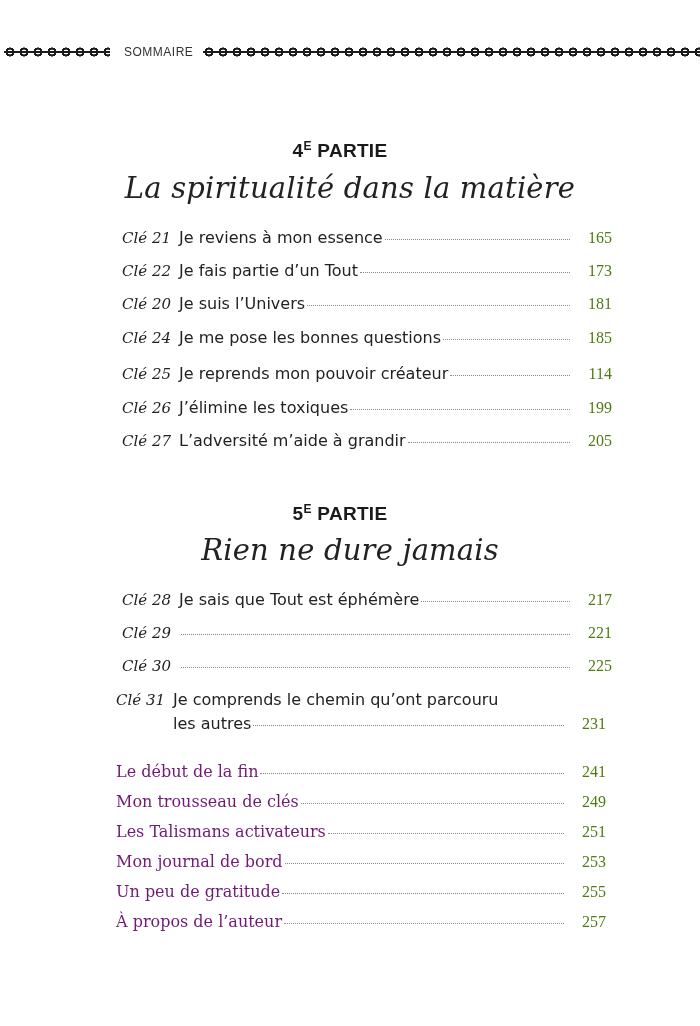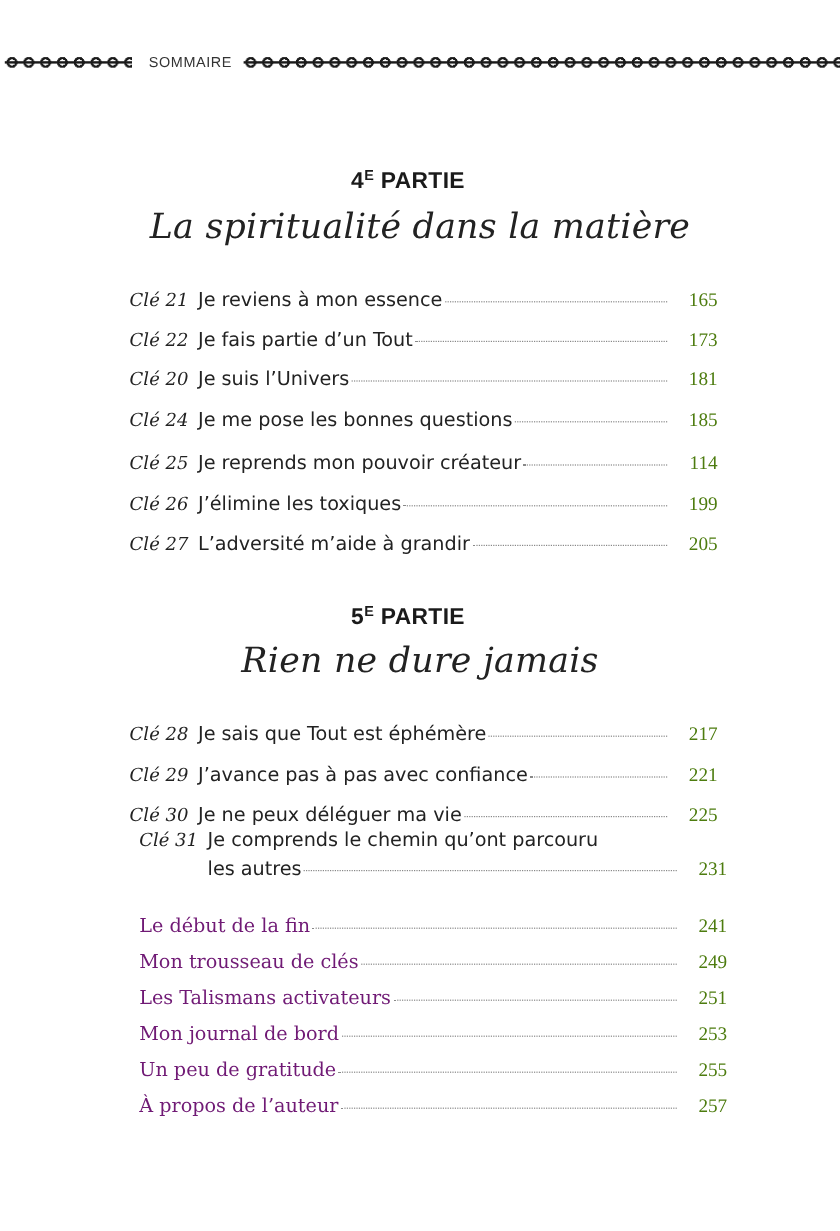--- a/index.html
+++ b/index.html
@@ -69,28 +69,27 @@
       text-align: center;
       font-family: "DejaVu Serif", serif;
       font-style: italic;
       font-size: 29px;
       color: #222;
       letter-spacing: 0.2px;
     }
     
     .toc-row {
       position: absolute;
-      left: 108px;
+      left: 122px;
       width: 490px;
       height: 24px;
       display: flex;
       align-items: baseline;
       font-size: 16.5px;
       color: #222;
-      margin-top: 12px;
     }
     .toc-key {
       width: 57px;
       flex: none;
       font-family: "DejaVu Serif", serif;
       font-style: italic;
       font-size: 15px;
       color: #222;
       white-space: nowrap;
     }
@@ -212,27 +211,25 @@
 <div class="section-subtitle" style="top:533px;">Rien ne dure jamais</div>
 
 <div class="toc-row" style="top:590px;">
   <span class="toc-key">Clé 28</span>
   <span class="toc-title">Je sais que Tout est éphémère</span>
   <span class="toc-dots"></span>
   <span class="toc-page">217</span>
 </div>
 <div class="toc-row" style="top:624px;">
   <span class="toc-key">Clé 29</span>
-  <span class="toc-title">J’avance pas à pas avec confiance</span>
   <span class="toc-dots"></span>
   <span class="toc-page">221</span>
 </div>
 <div class="toc-row" style="top:657px;">
   <span class="toc-key">Clé 30</span>
-  <span class="toc-title">Je ne peux déléguer ma vie</span>
   <span class="toc-dots"></span>
   <span class="toc-page">225</span>
 </div>
 <div class="toc-two-line" style="top:690px;">
   <div class="line1">
     <span class="toc-key">Clé 31</span>
     <span class="toc-title">Je comprends le chemin qu’ont parcouru</span>
   </div>
   <div class="line2">
     <span class="toc-title">les autres</span>

